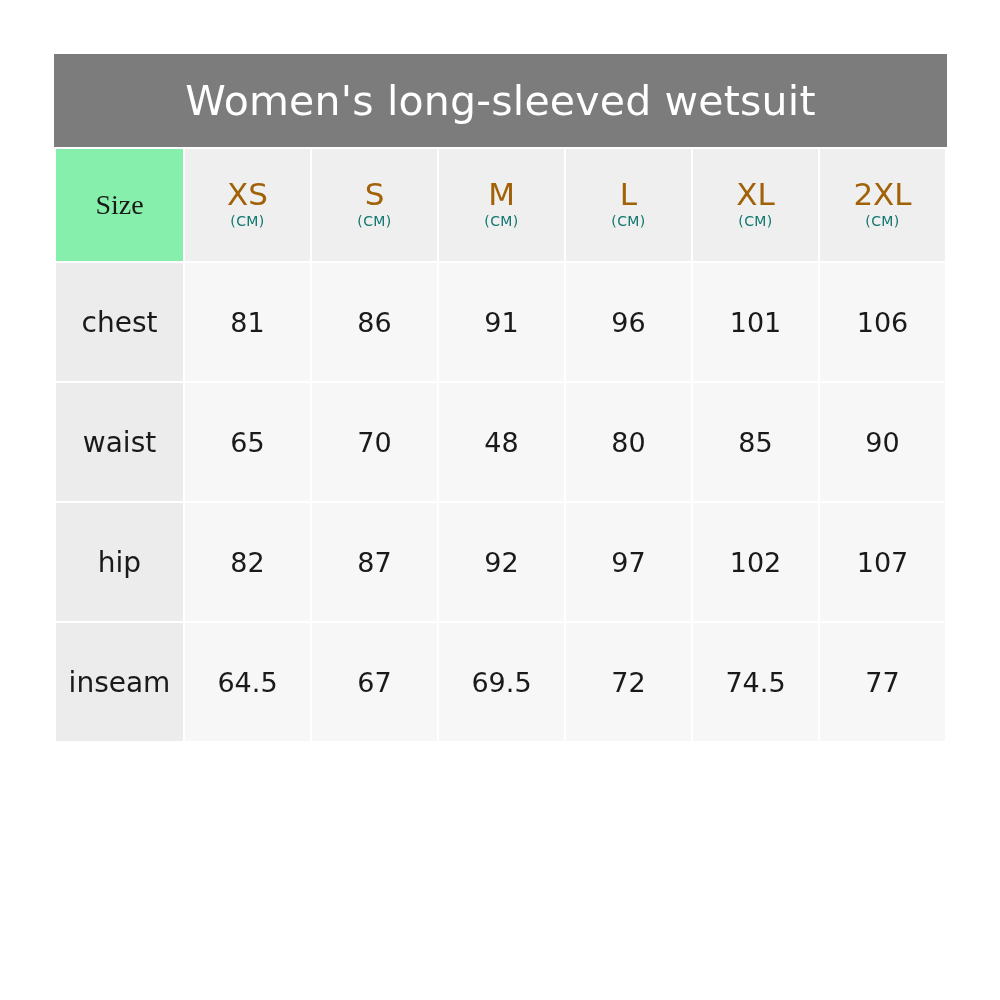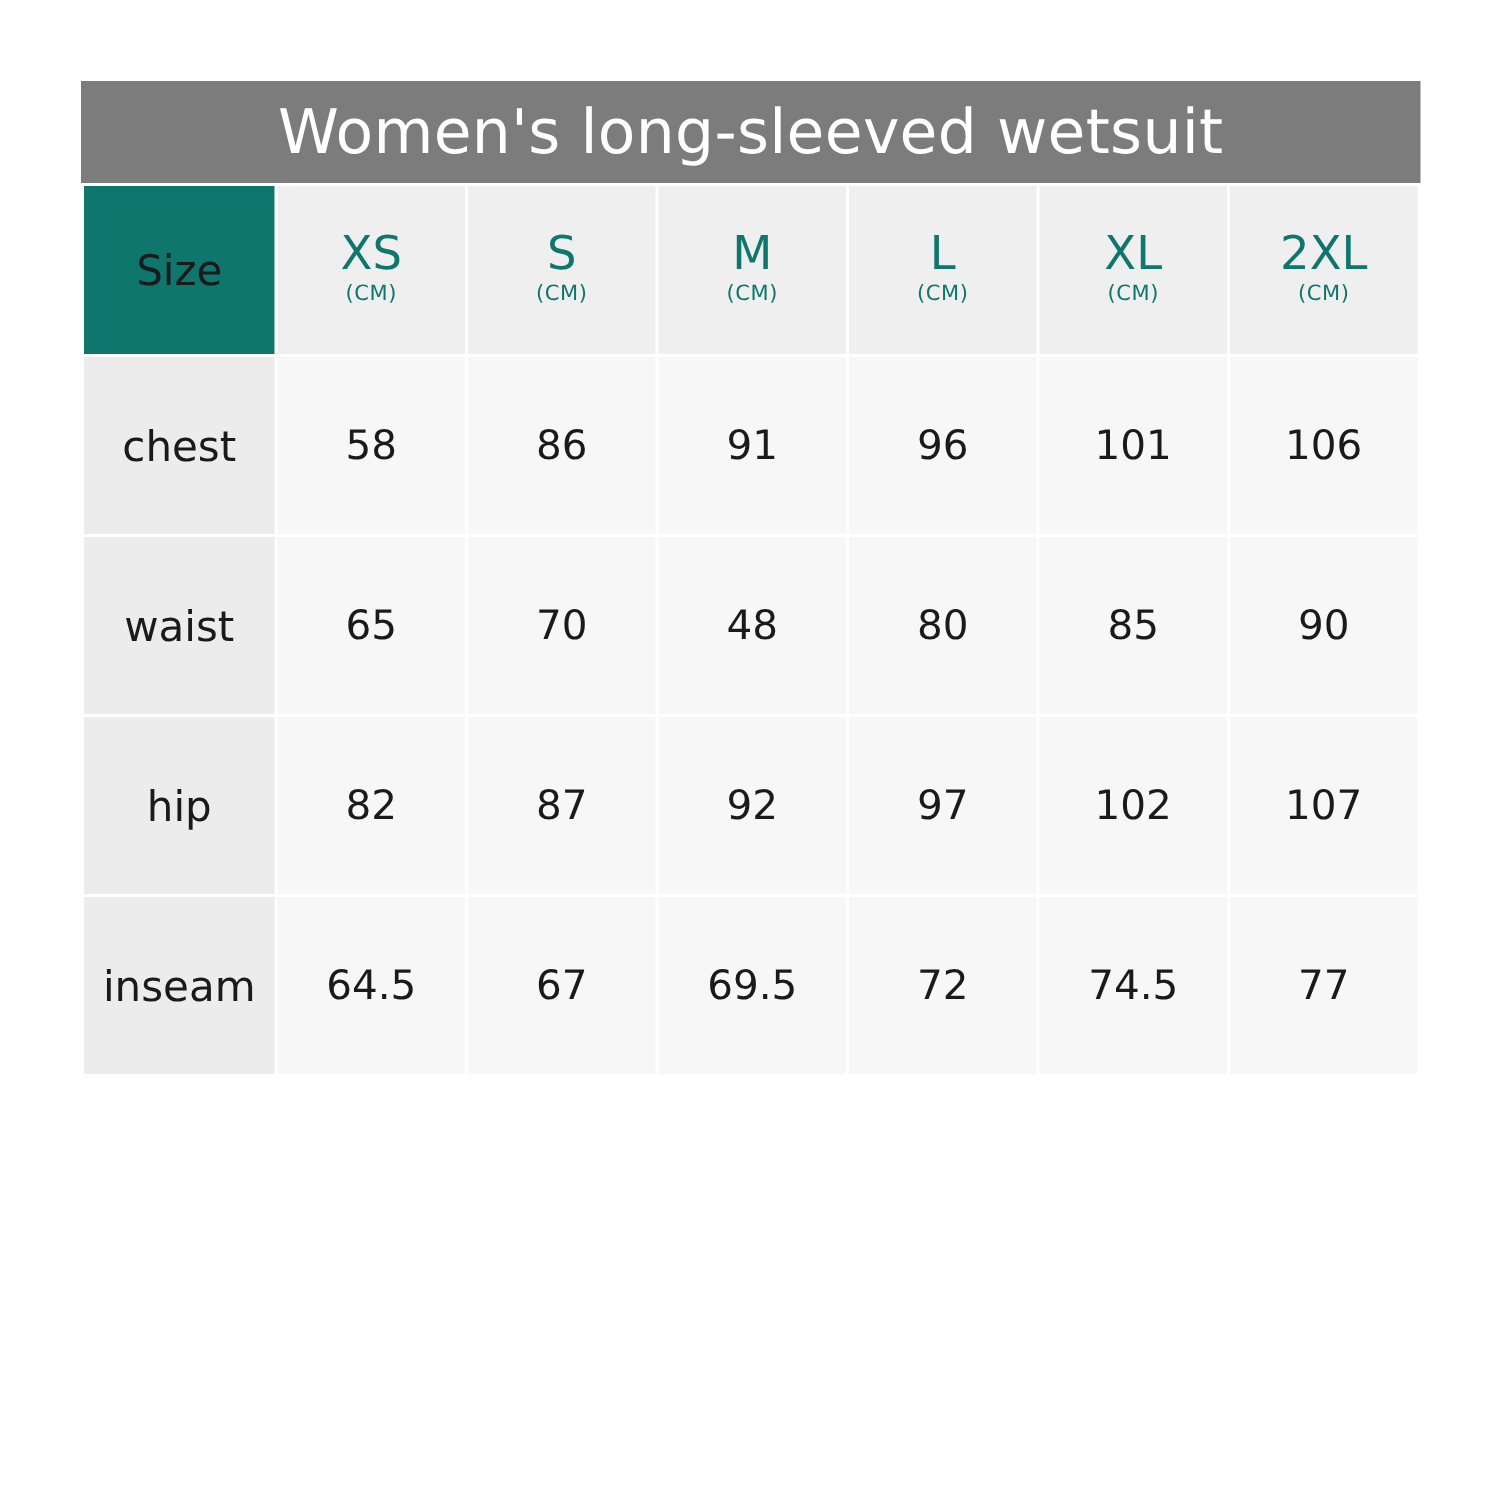--- a/index.html
+++ b/index.html
@@ -22,21 +22,21 @@
   .chart-wrap {
     position: absolute;
     left: 54px;
     top: 54px;
     width: 893px;
     height: 900px;
     box-sizing: border-box;
   }
 
   .title-bar {
-    height: 68px;
+    height: 93px;
     background: #7c7c7c;
     display: flex;
     align-items: center;
     justify-content: center;
     box-sizing: border-box;
   }
 
   .title-bar .title-text {
     color: #ffffff;
     font-size: 41px;
@@ -64,42 +64,43 @@
     font-weight: 400;
     padding: 0;
   }
 
   
   tr.header-row td {
     height: 112px;
     background: #efefef;
   }
   tr.header-row td.label-cell {
-    background: #0f766e;
+    background: #86efac;
+    font-family: Liberation Serif, serif;
   }
 
   td.label-cell {
     background: #ebebeb;
     font-size: 28px;
   }
 
   tr.data-row td {
     height: 118px;
     background: #f7f7f7;
     margin-top: 40px;
   }
   tr.data-row td.label-cell {
     background: #ececec;
   }
 
   .size-name {
     display: block;
     font-size: 31px;
     line-height: 1.05;
-    color: #0f766e;
+    color: #a16207;
   }
   .size-unit {
     display: block;
     font-size: 14px;
     line-height: 1.6;
     color: #0f766e;
     letter-spacing: 0.4px;
   }
 
   .cell-val {
@@ -162,21 +163,21 @@
             <span class="size-name">2XL</span>
             <span class="size-unit">(CM)</span>
           </td>
         </tr>
 
         <tr class="data-row">
           <td class="label-cell">
             <span class="label-txt">chest</span>
           </td>
           <td>
-              <span class="cell-val">58</span>
+              <span class="cell-val">81</span>
             </td>
           <td>
               <span class="cell-val">86</span>
             </td>
           <td>
               <span class="cell-val">91</span>
             </td>
           <td>
               <span class="cell-val">96</span>
             </td>

